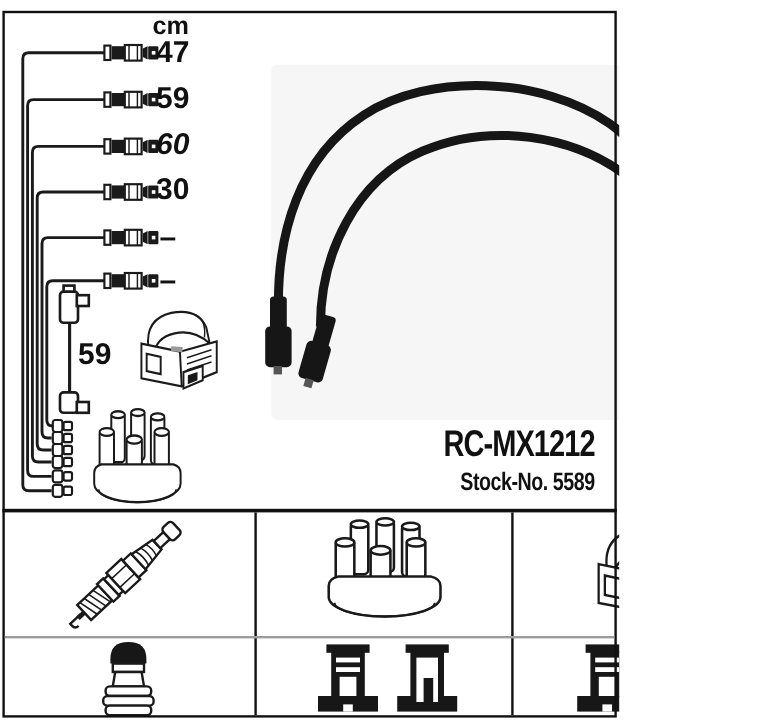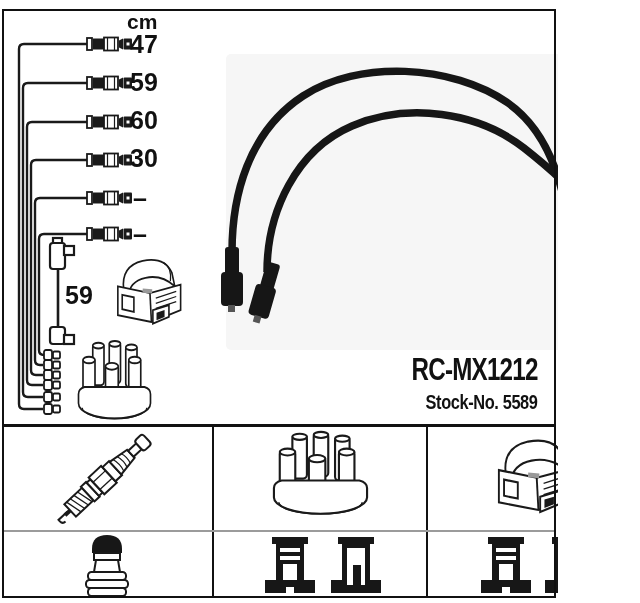--- a/index.html
+++ b/index.html
@@ -1,32 +1,32 @@
 <!DOCTYPE html>
 <html><head>
 <meta charset="utf-8">
 <style>
   html,body{margin:0;padding:0;background:#ffffff;}
   .page{position:relative;width:516px;height:603px;background:#ffffff;overflow:hidden;
-        font-family:"Liberation Sans","DejaVu Sans",sans-serif;color:#111;padding-left:42px;}
+        font-family:"Liberation Sans","DejaVu Sans",sans-serif;color:#111;}
   
   .photo-bg{position:absolute;left:226px;top:54px;width:406px;height:296px;
             background:#f6f6f6;border-radius:5px;}
   
   .frame{position:absolute;left:2px;top:9px;right:2px;bottom:5px;
          border:2px solid #111;pointer-events:none;}
   .divider-heavy{position:absolute;left:2px;right:2px;top:424px;height:3px;background:#111;}
   .vdiv{position:absolute;top:427px;height:169px;width:2px;background:#111;}
   .vdiv.v1{left:212px;} .vdiv.v2{left:426px;}
   .row-divider{position:absolute;left:4px;right:4px;top:530px;height:2px;background:#9b9b9b;}
   
   .lbl{position:absolute;font-weight:bold;white-space:nowrap;}
   .unit{left:127px;top:10px;font-size:21px;}
   .len{left:130px;font-size:25px;}
-  .len.r1{top:30px;} .len.r2{top:68px;} .len.r3{top:106px;}
+  .len.r1{top:30px;} .len.r2{top:68px;} .len.r3{top:106px;font-style:italic;}
   .len.r4{top:144px;} .len.r5{left:133px;top:184px;} .len.r6{left:133px;top:220px;}
   .coil-len{left:65px;top:281px;font-size:25px;}
   .product{position:absolute;right:20px;top:354px;text-align:right;
            transform:scaleX(0.78);transform-origin:100% 0;}
   .product .code{font-size:31px;font-weight:bold;letter-spacing:-1px;line-height:1.05;}
   .product .stock{font-size:21px;font-weight:bold;letter-spacing:-0.5px;margin-top:3px;}
   svg.art{position:absolute;left:0;top:0;}
 </style>
 </head>
 <body>

